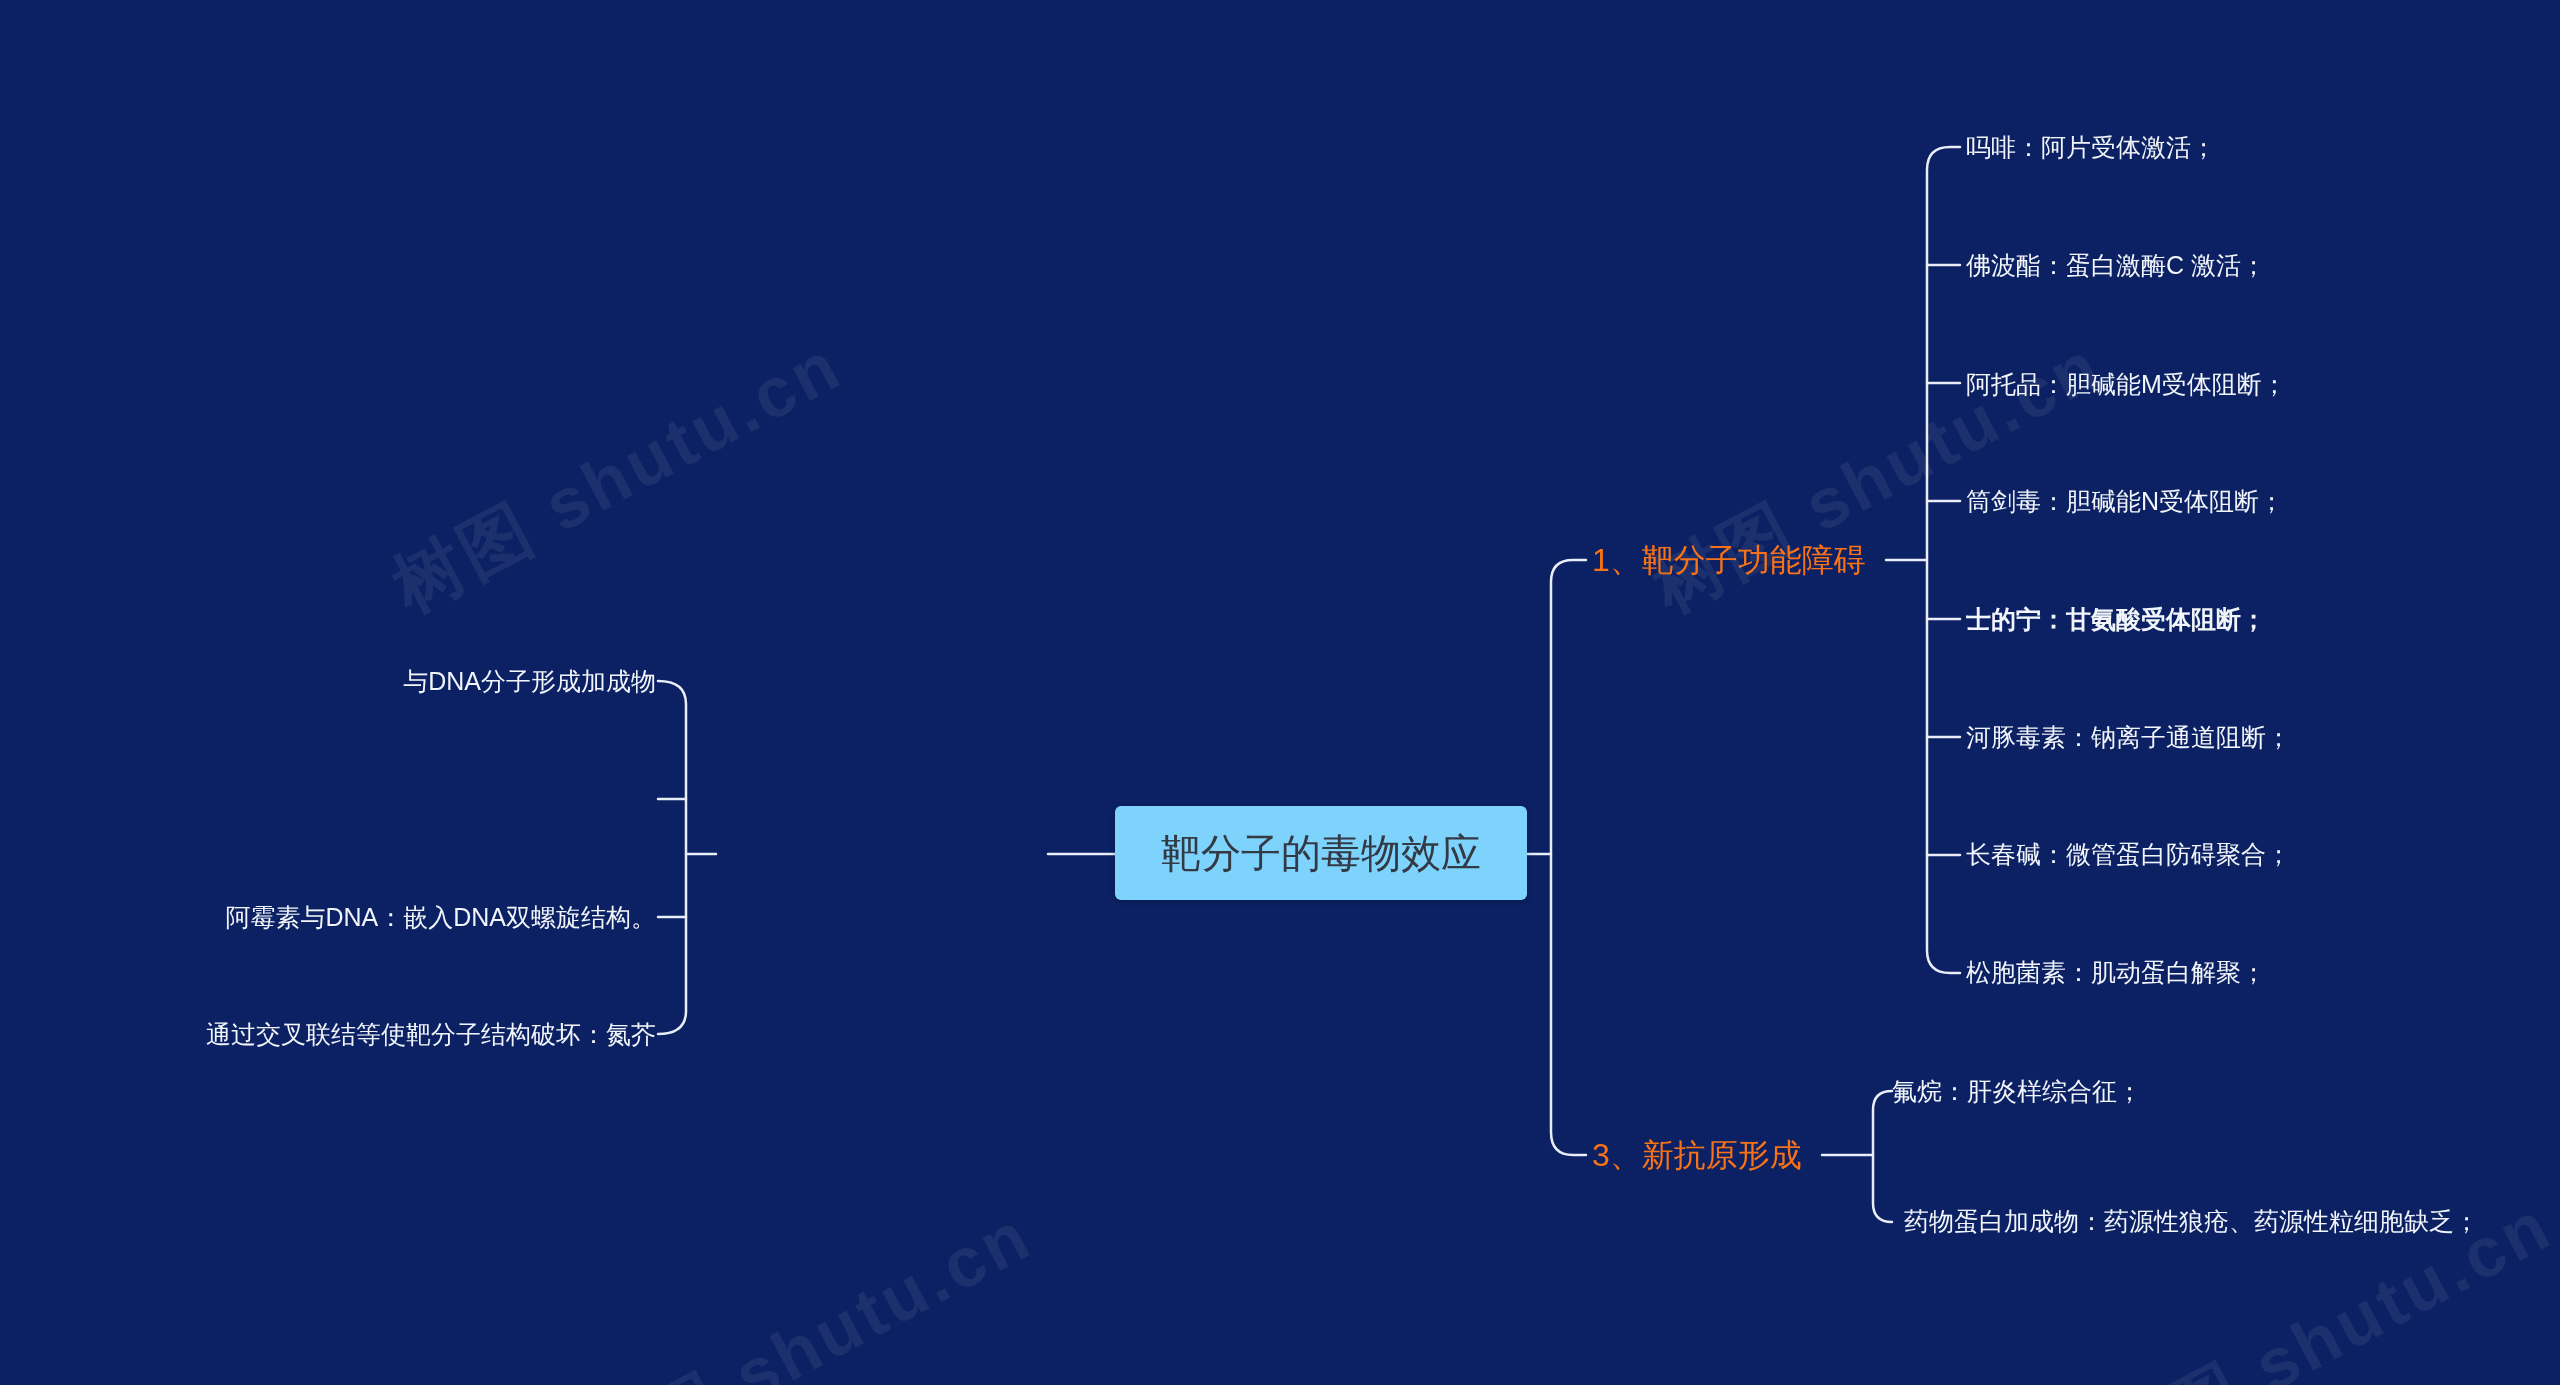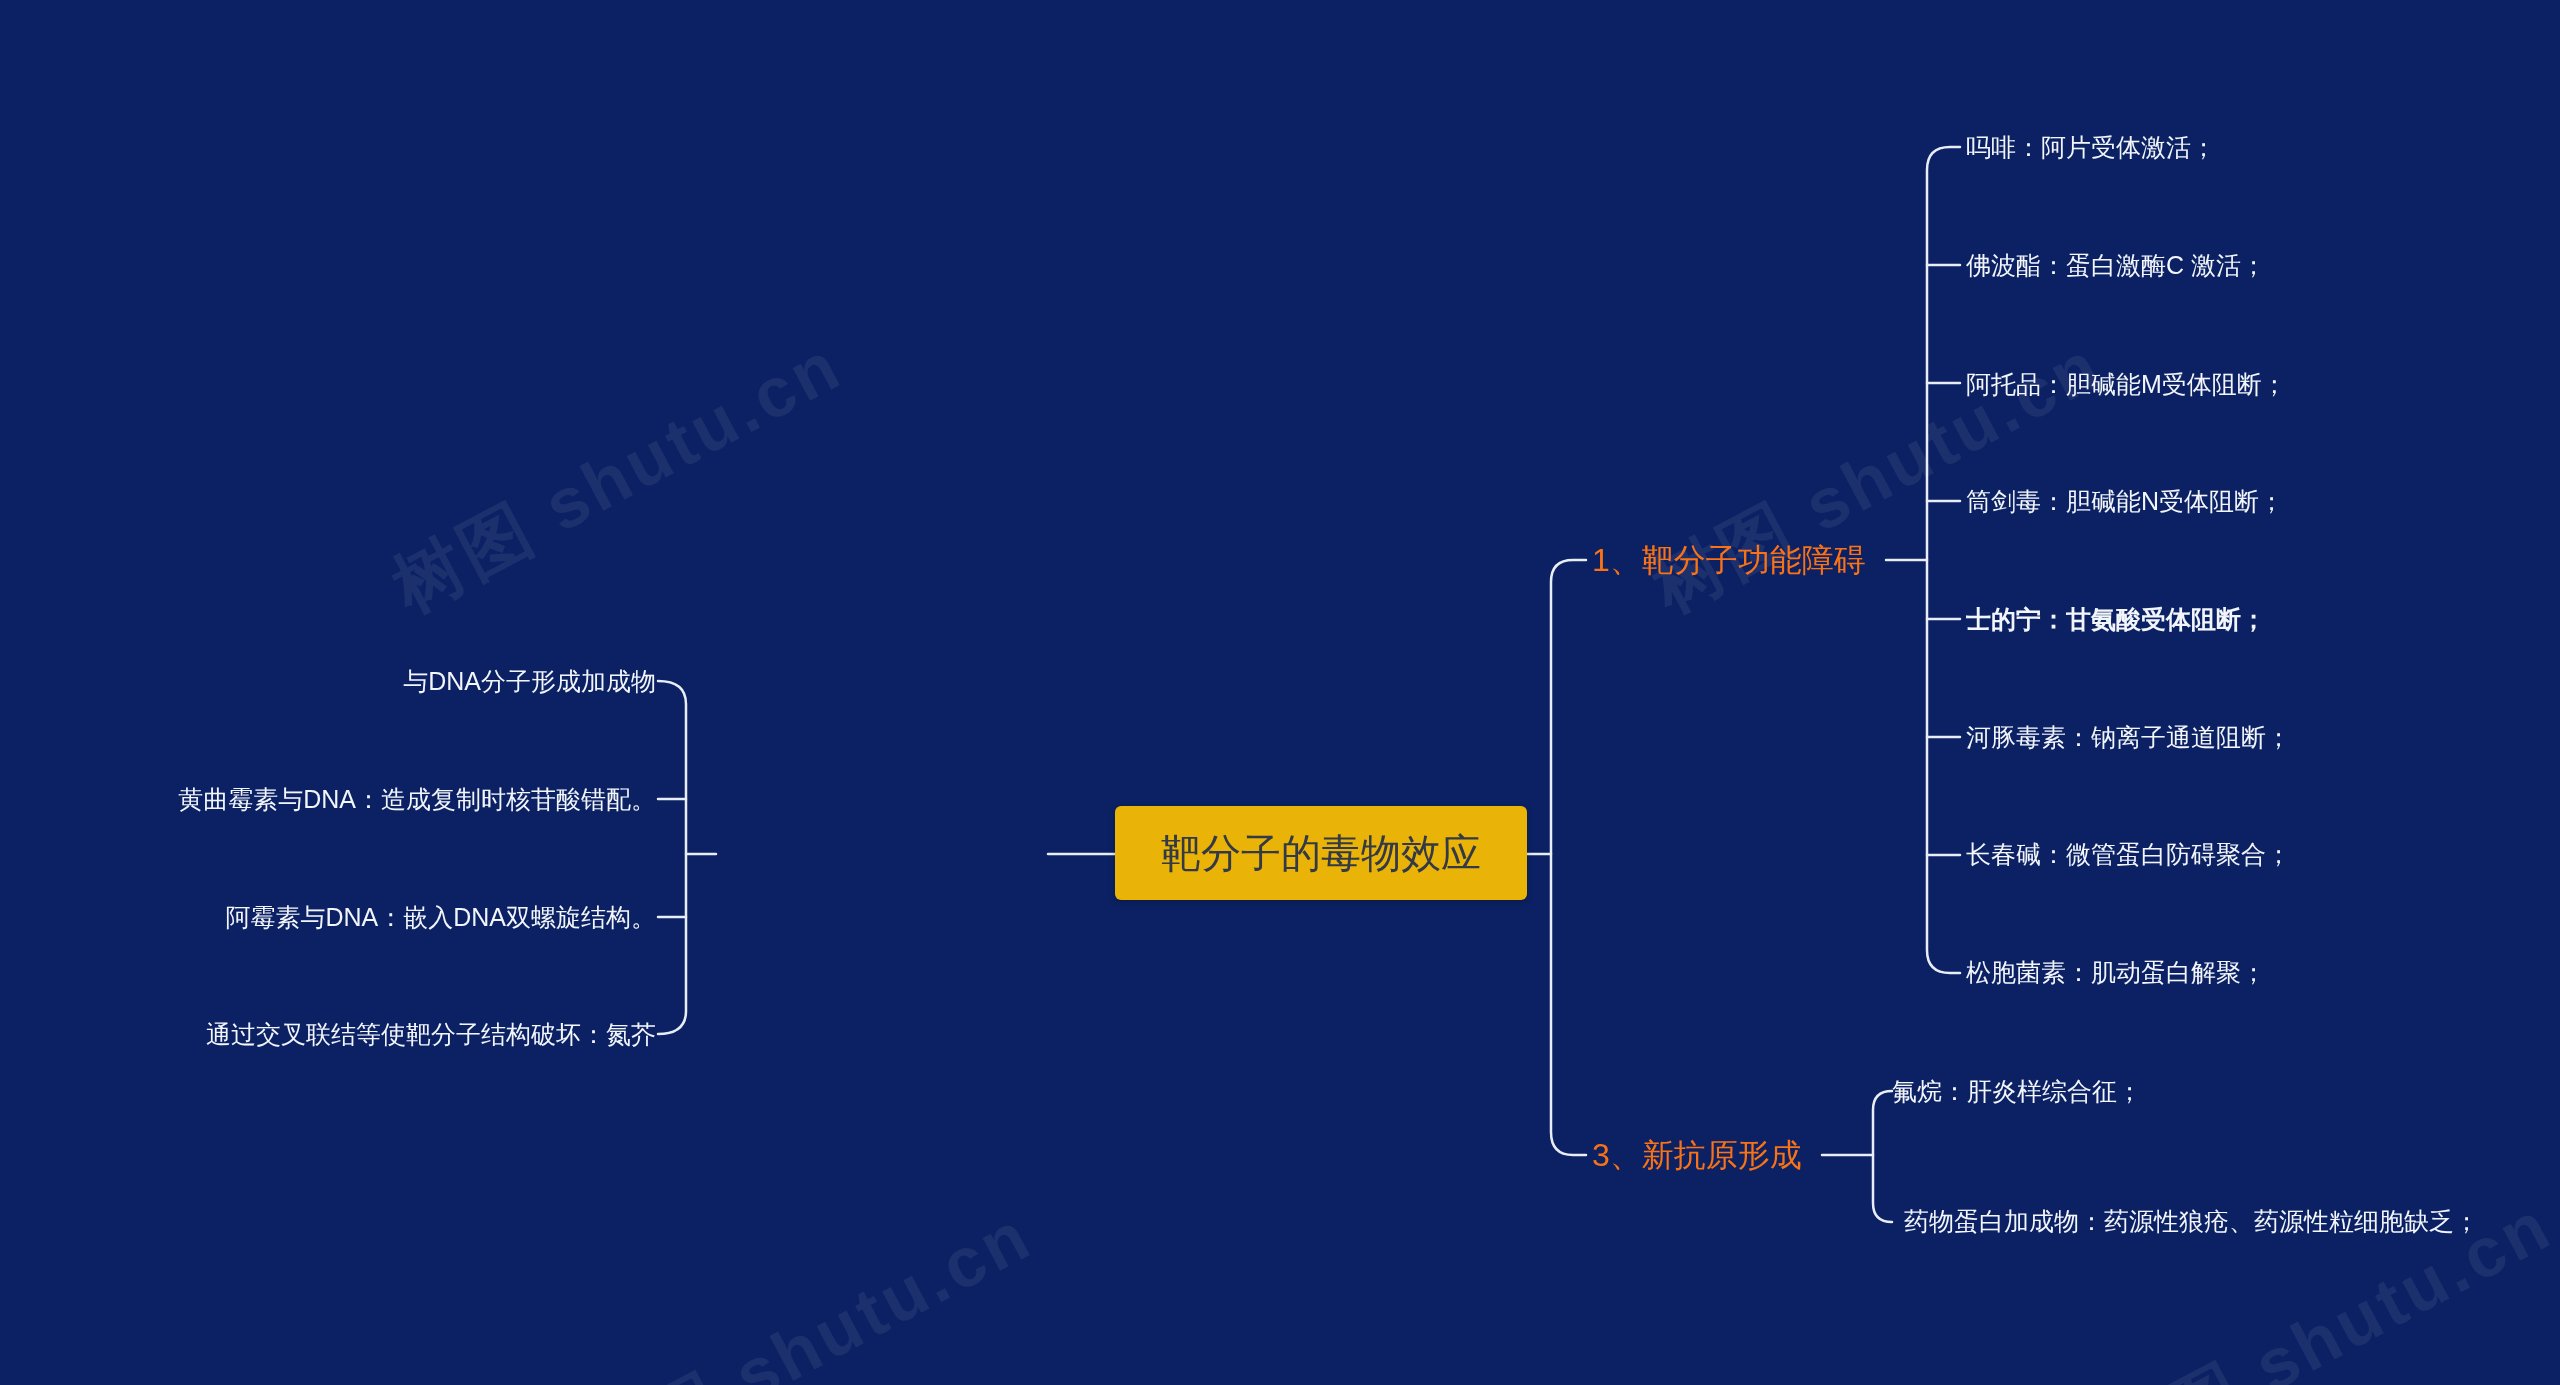--- a/index.html
+++ b/index.html
@@ -36,21 +36,21 @@
     white-space: nowrap;
     transform: rotate(-28deg);
     user-select: none;
   }
   .central {
     position: absolute;
     left: 1115px;
     top: 806px;
     width: 412px;
     height: 94px;
-    background: #eab308;
+    background: #7dd3fc;
     color: #333a45;
     font-size: 40px;
     border-radius: 6px;
     display: flex;
     align-items: center;
     justify-content: center;
     white-space: nowrap;
     box-shadow: 0 2px 6px rgba(0,0,0,0.25);
   }
   .branch-label {
@@ -115,21 +115,20 @@
   <div class="child" style="left:1966px; top:128px;">吗啡：阿片受体激活；</div>
   <div class="child" style="left:1966px; top:246px;">佛波酯：蛋白激酶C 激活；</div>
   <div class="child" style="left:1966px; top:365px;">阿托品：胆碱能M受体阻断；</div>
   <div class="child" style="left:1966px; top:482px;">筒剑毒：胆碱能N受体阻断；</div>
   <div class="child" style="left:1966px; top:600px;font-weight:bold;">士的宁：甘氨酸受体阻断；</div>
   <div class="child" style="left:1966px; top:718px;">河豚毒素：钠离子通道阻断；</div>
   <div class="child" style="left:1966px; top:835px;text-align:center;">长春碱：微管蛋白防碍聚合；</div>
   <div class="child" style="left:1966px; top:953px;">松胞菌素：肌动蛋白解聚；</div>
 
   <div class="child right-align" style="right:1904px; top:662px;">与DNA分子形成加成物</div>
-  <div class="child right-align" style="right:1904px; top:780px;">黄曲霉素与DNA：造成复制时核苷酸错配。</div>
   <div class="child right-align" style="right:1904px; top:898px;">阿霉素与DNA：嵌入DNA双螺旋结构。</div>
   <div class="child right-align" style="right:1904px; top:1015px;">通过交叉联结等使靶分子结构破坏：氮芥</div>
 
   <div class="branch-label" style="left:1592px; top:1131px;">3、新抗原形成</div>
   <div class="child" style="left:1892px; top:1072px;">氟烷：肝炎样综合征；</div>
   <div class="child wrap" style="left:1892px; top:1202px;margin-left:12px;">药物蛋白加成物：药源性狼疮、药源性粒细胞缺乏；</div>
 
 </div>
 
 </body></html>

